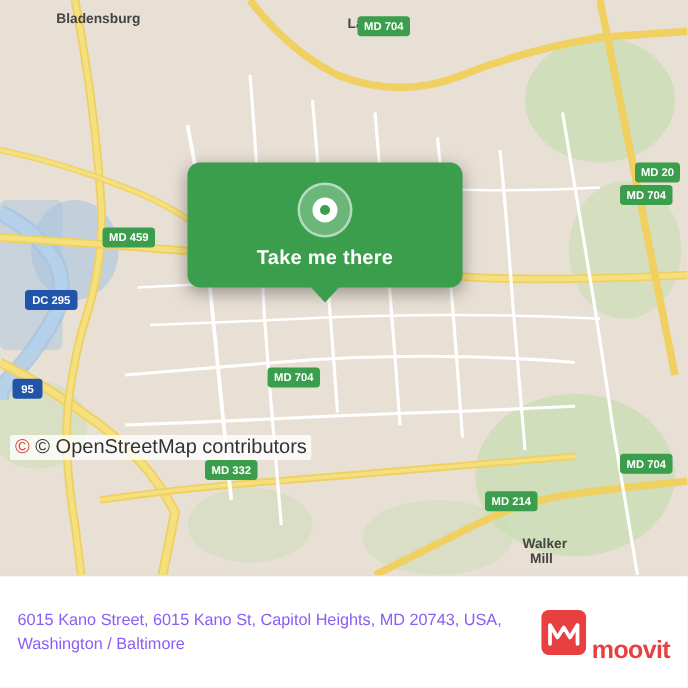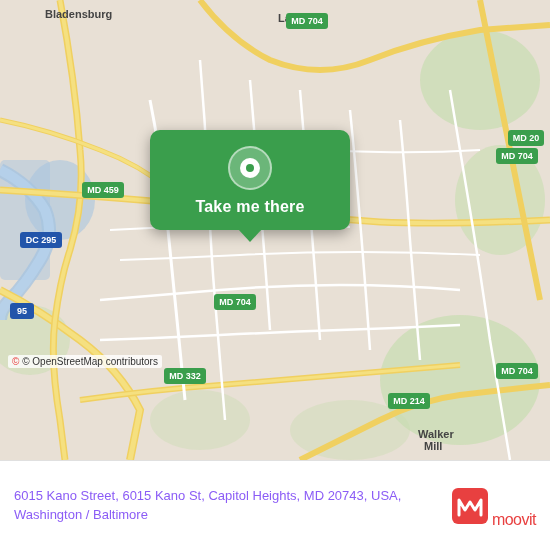--- a/index.html
+++ b/index.html
@@ -17,21 +17,21 @@
       position: relative;
       overflow: hidden;
       background-color: #fde047;
     }
 
     
     .map-popup {
       position: absolute;
       top: 130px;
       left: 150px;
-      width: 200px;
+      width: 220px;
       background: #3a9e4c;
       border-radius: 10px;
       padding: 16px 12px 14px;
       display: flex;
       flex-direction: column;
       align-items: center;
       box-shadow: 0 4px 14px rgba(0,0,0,0.35);
       cursor: pointer;
     }
 
@@ -111,43 +111,43 @@
       font-size: 13px;
       color: #8b5cf6;
       line-height: 1.4;
       font-weight: 400;
     }
 
     .osm-credit {
       position: absolute;
       bottom: 92px;
       left: 8px;
-      font-size: 10px;
+      font-size: 16px;
       color: #333;
       background: rgba(255,255,255,0.8);
       padding: 1px 4px;
       border-radius: 2px;
     }
 
     .moovit-logo {
       display: flex;
       align-items: center;
       margin-left: 10px;
       flex-shrink: 0;
     }
 
     .moovit-icon {
       width: 36px;
       height: 36px;
       margin-right: 4px;
     }
 
     .moovit-text {
-      font-size: 16px;
-      font-weight: normal;
+      font-size: 20px;
+      font-weight: bold;
       color: #e84040;
       letter-spacing: -0.5px;
       margin-top: 29px;
     }
 
     
     #map-svg {
       position: absolute;
       top: 0; left: 0;
       width: 100%;

